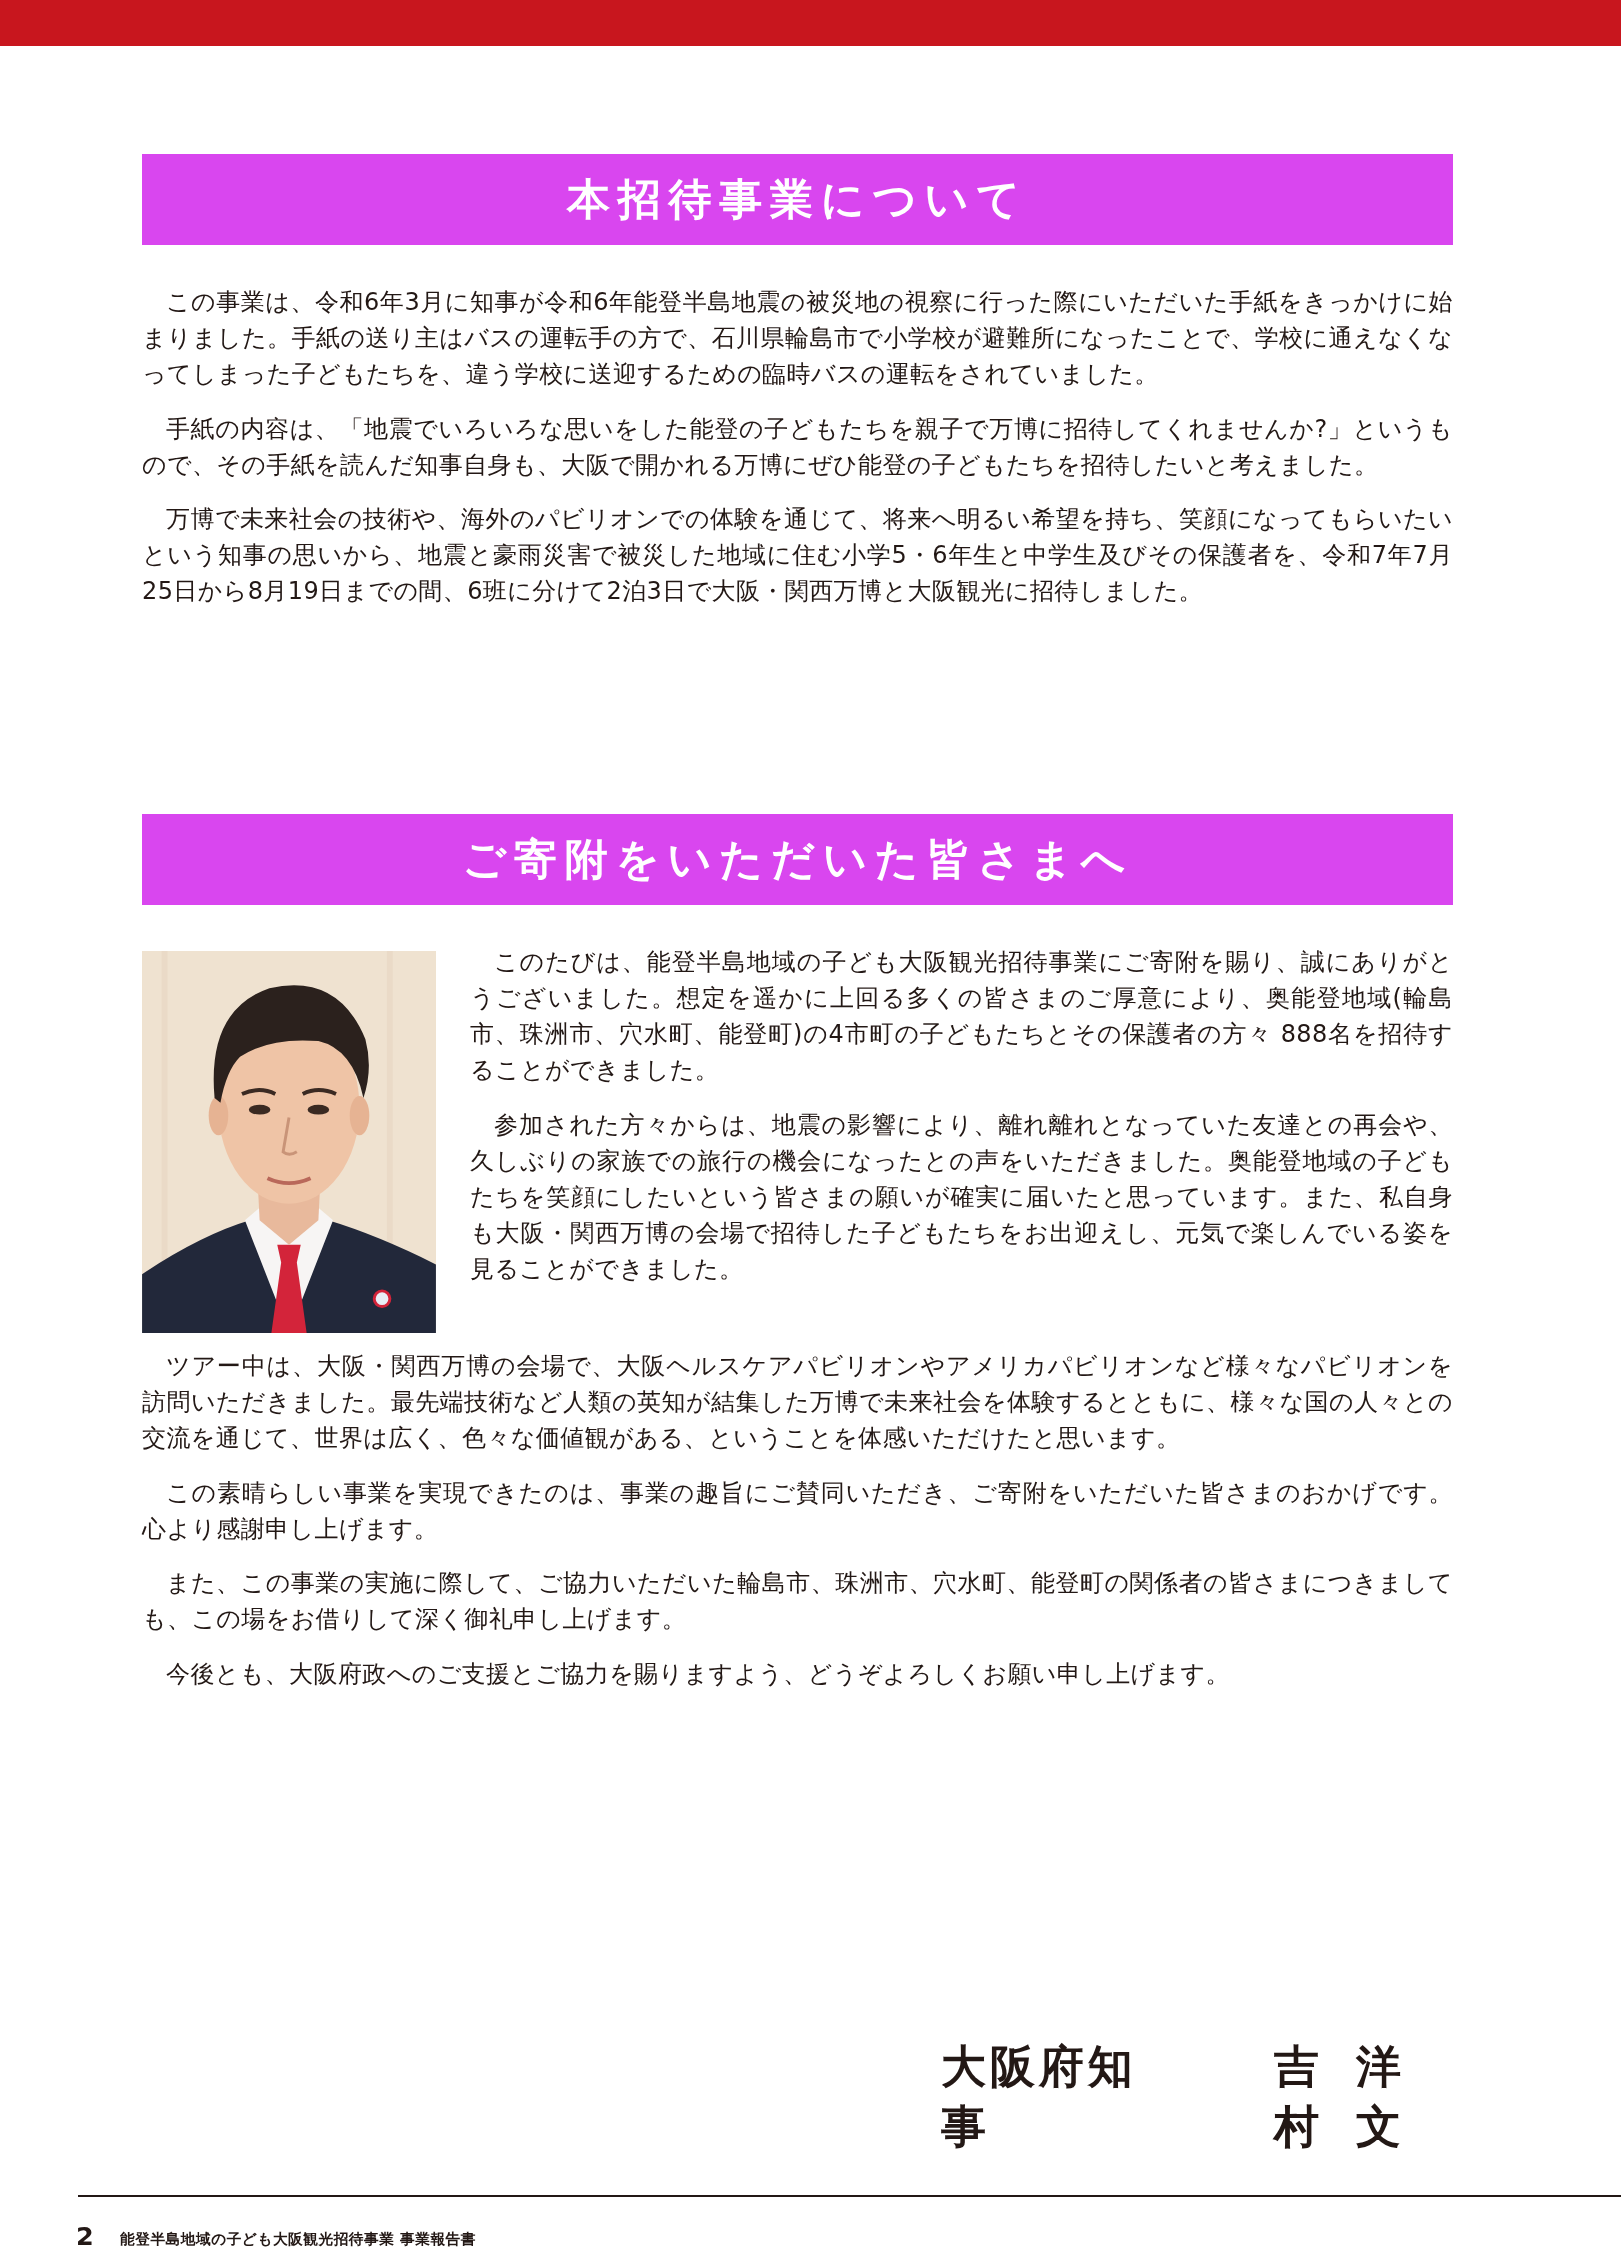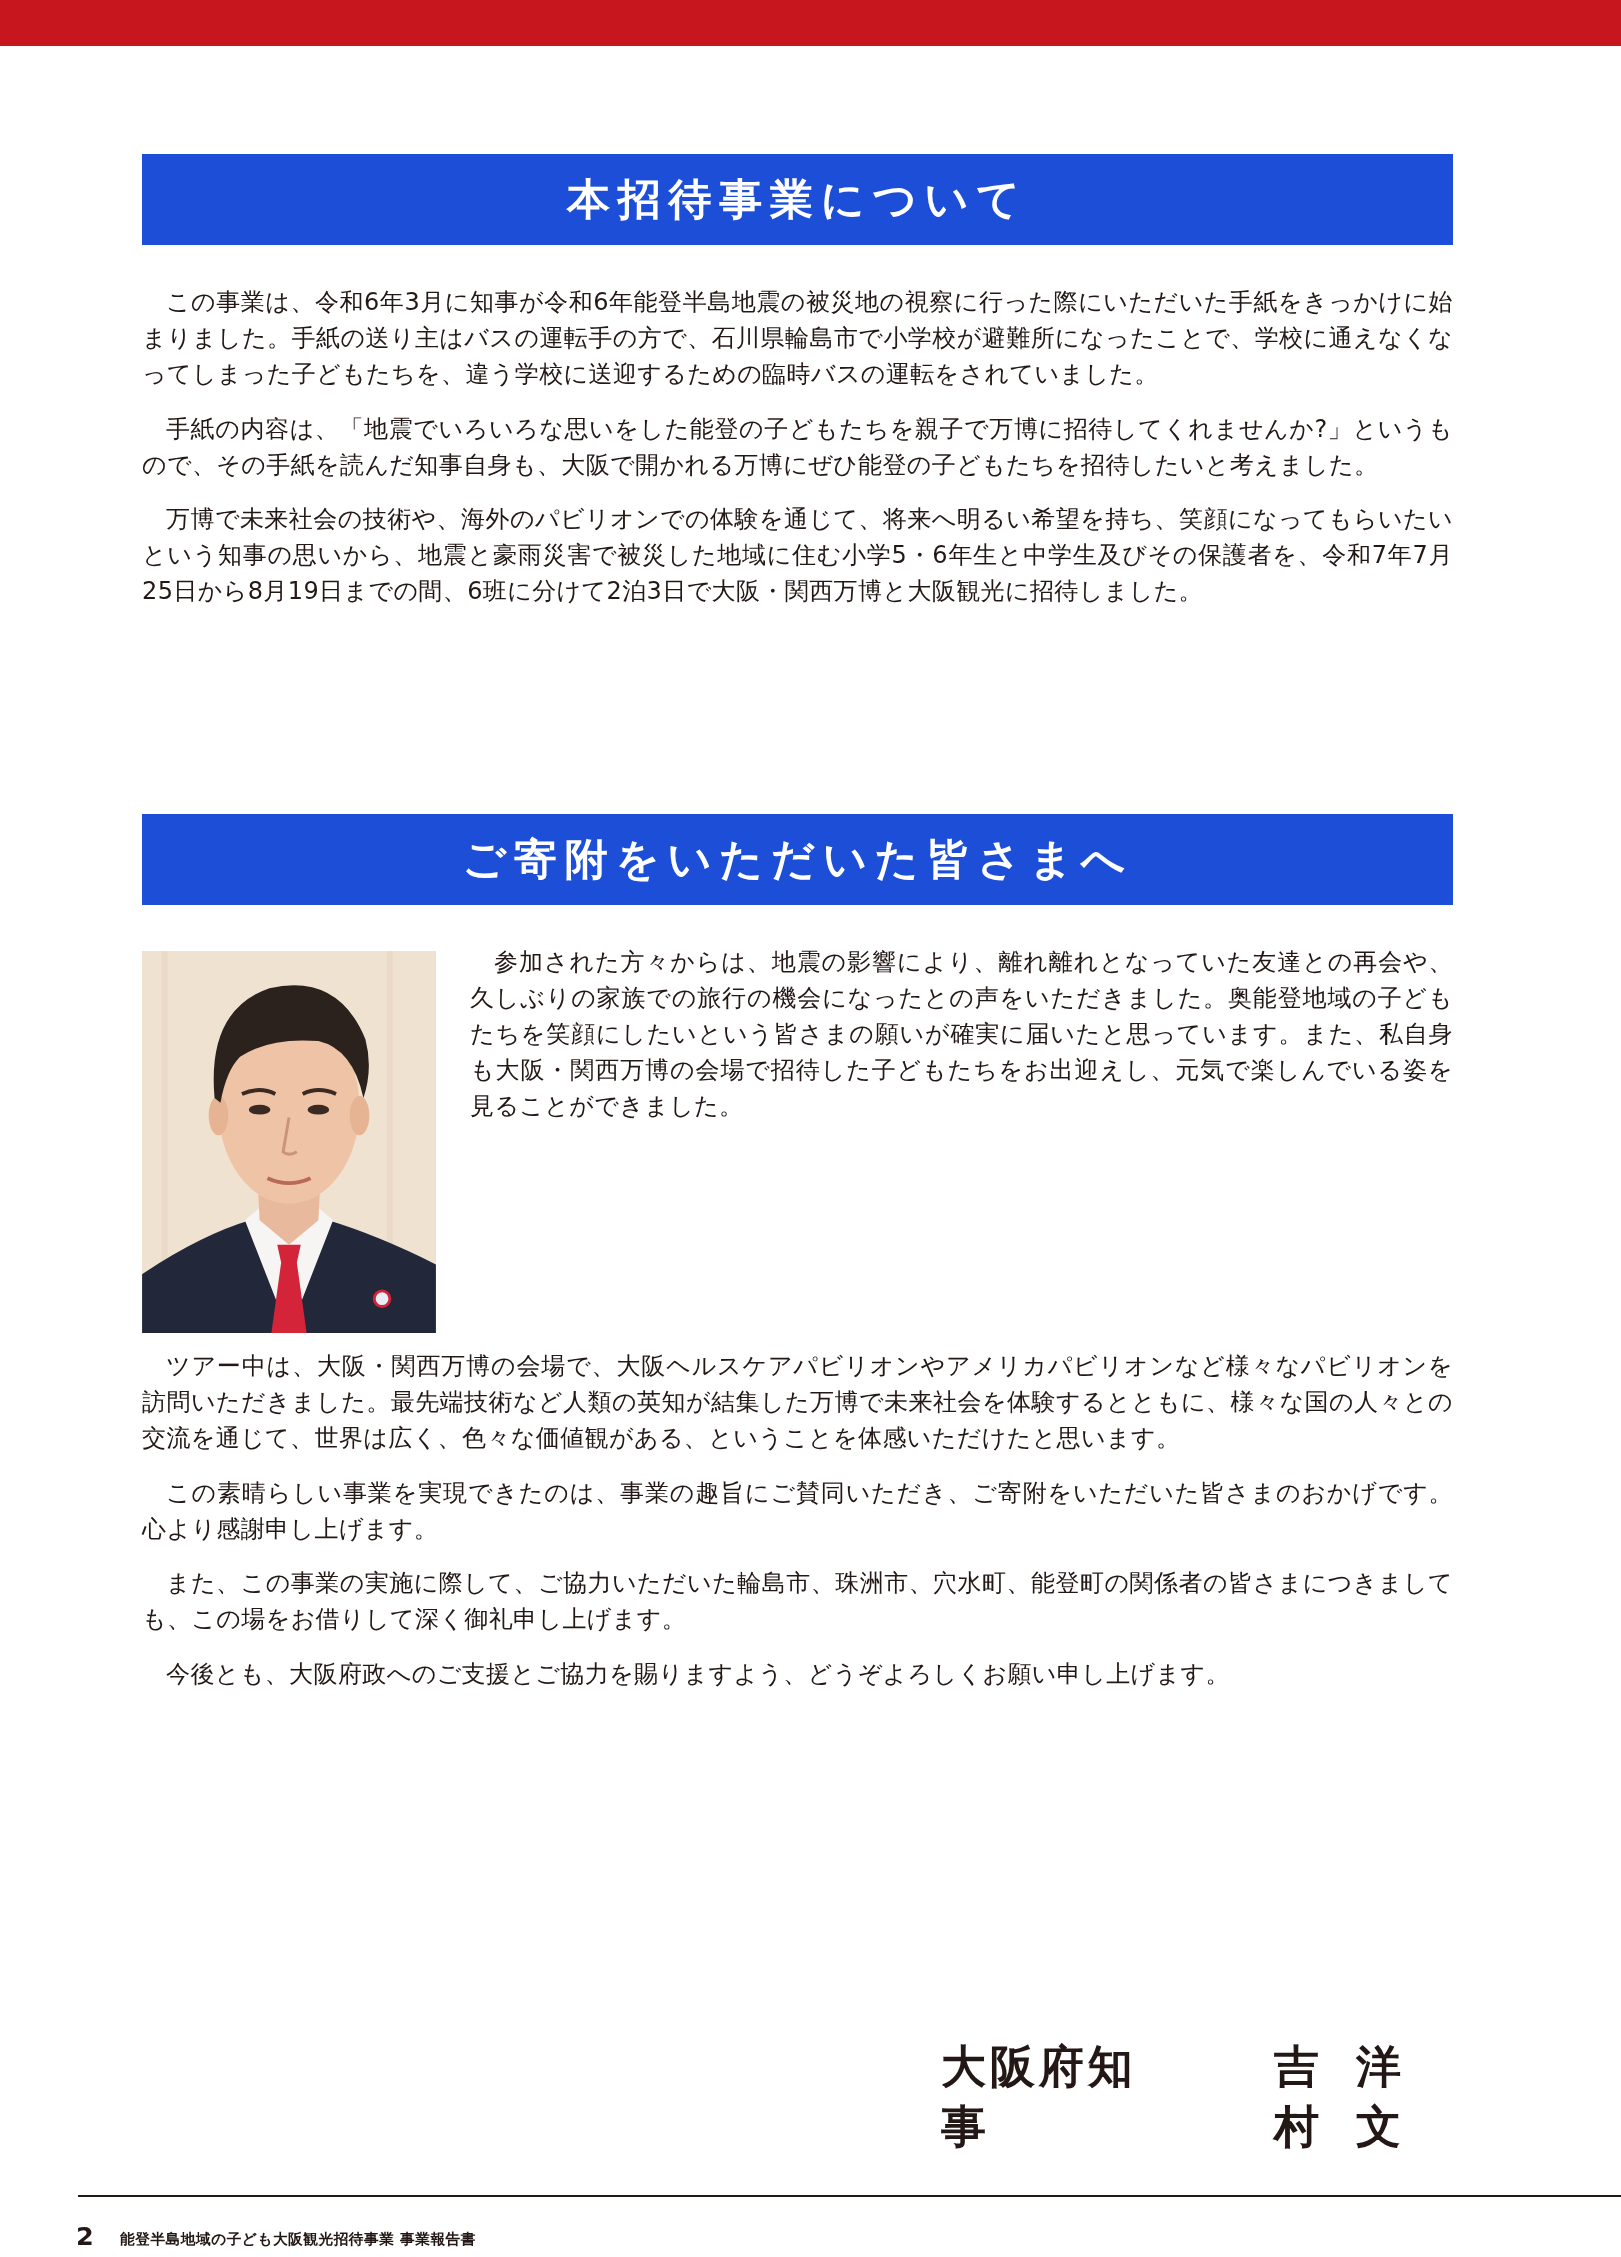--- a/index.html
+++ b/index.html
@@ -4,21 +4,21 @@
 <style>
   html, body { margin: 0; padding: 0; background: #ffffff; }
   body {
     width: 1621px; height: 2257px; position: relative; overflow: hidden;
     font-family: "DejaVu Sans", "Liberation Sans", sans-serif;
     color: #231815;
   }
   .top-bar { position: absolute; left: 0; top: 0; width: 1621px; height: 46px; background: #c8161e; }
   .section-header {
     position: absolute; left: 142px; width: 1311px; height: 91px;
-    background: #1d4ed8; color: #ffffff;
+    background: #d946ef; color: #ffffff;
     display: flex; align-items: center; justify-content: center;
     font-family: "DejaVu Sans", sans-serif; font-weight: bold;
     font-size: 43px; letter-spacing: 7.8px;
   }
   .sec1 { top: 154px; }
   .sec2 { top: 814px; }
   .body-block { position: absolute; left: 142px; width: 1311px; }
   p.para {
     margin: 0 0 18.6px 0; font-size: 24px; line-height: 36px;
     text-indent: 1em; text-align: justify; letter-spacing: 0.4px;
@@ -93,20 +93,21 @@
       <path d="M164 146 Q180 138 198 146" stroke="#3b2a22" stroke-width="4" fill="none"></path>
 
       <path d="M150 170 L144 205 Q150 210 158 205" stroke="#c99478" stroke-width="3" fill="none"></path>
 
       <path d="M128 232 Q150 242 172 232" stroke="#b9685a" stroke-width="4" fill="none"></path>
 
       <circle cx="245" cy="355" r="8" fill="#e8eef6" stroke="#d3243a" stroke-width="3"></circle>
     </svg>
   </div>
   <div class="right-col">
+    <p class="para">このたびは、能登半島地域の子ども大阪観光招待事業にご寄附を賜り、誠にありがとうございました。想定を遥かに上回る多くの皆さまのご厚意により、奥能登地域(輪島市、珠洲市、穴水町、能登町)の4市町の子どもたちとその保護者の方々 888名を招待することができました。</p>
     <p class="para">参加された方々からは、地震の影響により、離れ離れとなっていた友達との再会や、久しぶりの家族での旅行の機会になったとの声をいただきました。奥能登地域の子どもたちを笑顔にしたいという皆さまの願いが確実に届いたと思っています。また、私自身も大阪・関西万博の会場で招待した子どもたちをお出迎えし、元気で楽しんでいる姿を見ることができました。</p>
   </div>
 </div>
 
 <div class="body-block block2">
   <p class="para">ツアー中は、大阪・関西万博の会場で、大阪ヘルスケアパビリオンやアメリカパビリオンなど様々なパビリオンを訪問いただきました。最先端技術など人類の英知が結集した万博で未来社会を体験するとともに、様々な国の人々との交流を通じて、世界は広く、色々な価値観がある、ということを体感いただけたと思います。</p>
   <p class="para">この素晴らしい事業を実現できたのは、事業の趣旨にご賛同いただき、ご寄附をいただいた皆さまのおかげです。心より感謝申し上げます。</p>
   <p class="para">また、この事業の実施に際して、ご協力いただいた輪島市、珠洲市、穴水町、能登町の関係者の皆さまにつきましても、この場をお借りして深く御礼申し上げます。</p>
   <p class="para">今後とも、大阪府政へのご支援とご協力を賜りますよう、どうぞよろしくお願い申し上げます。</p>
 </div>

